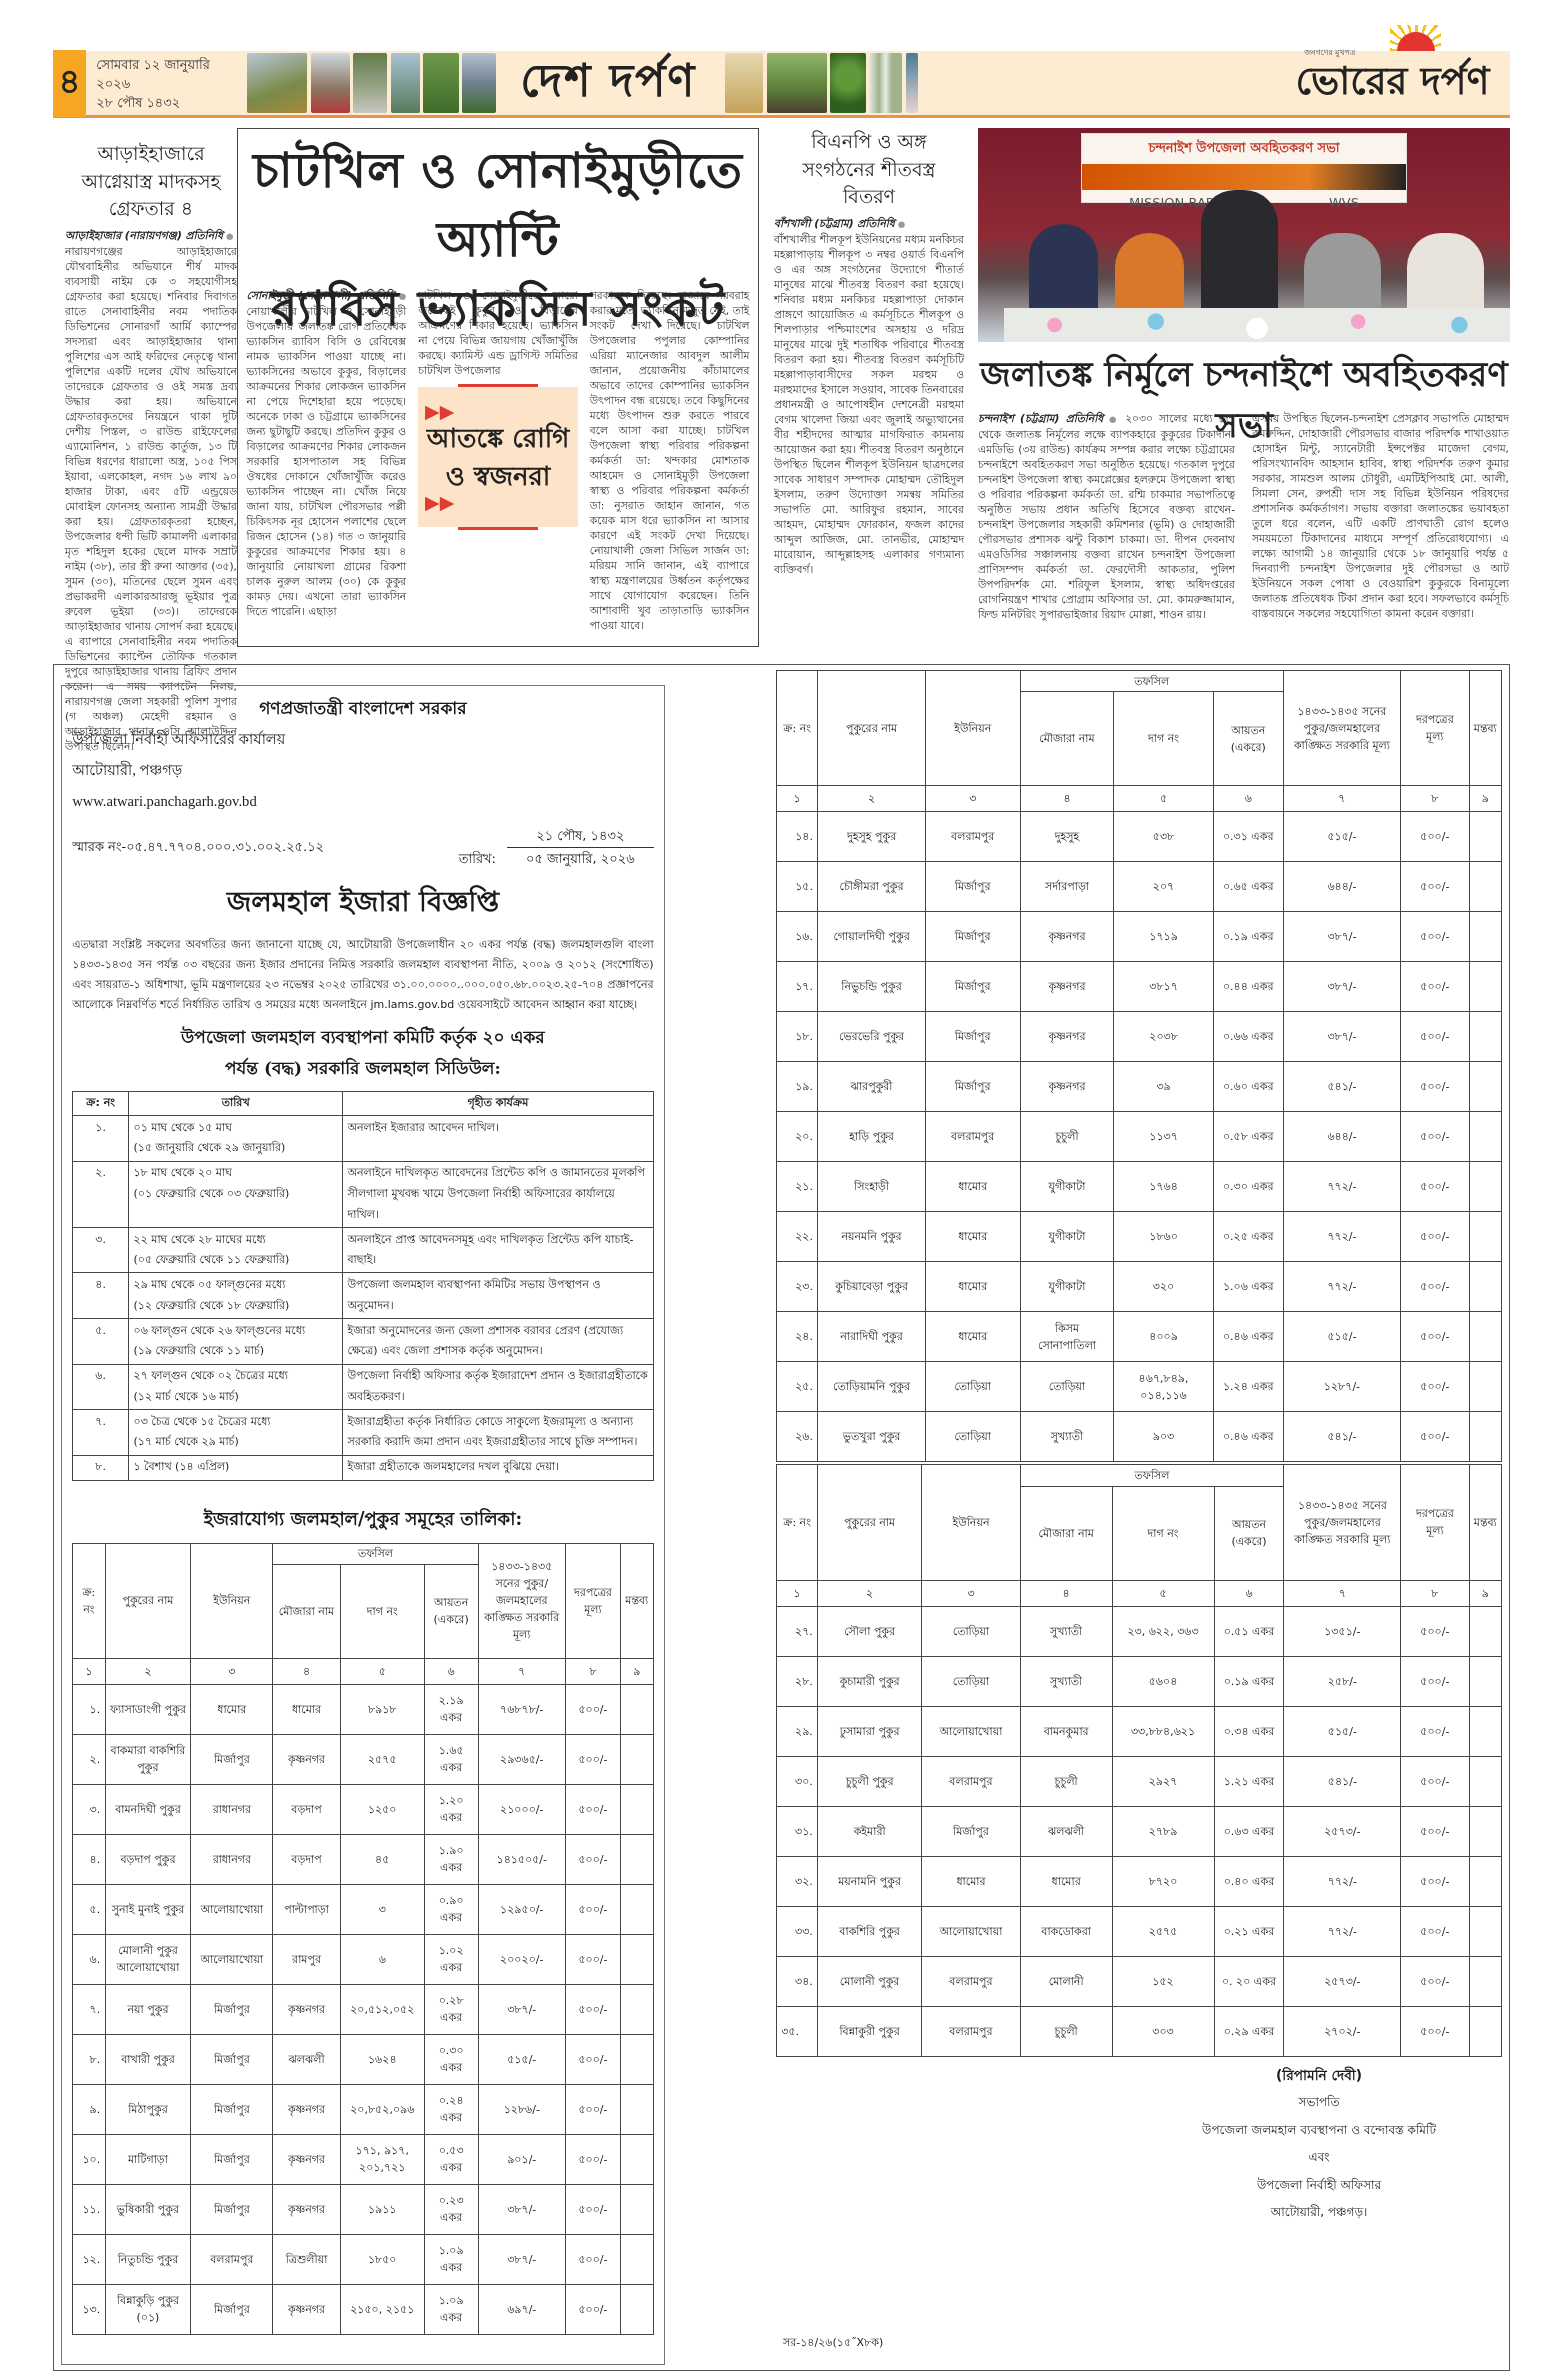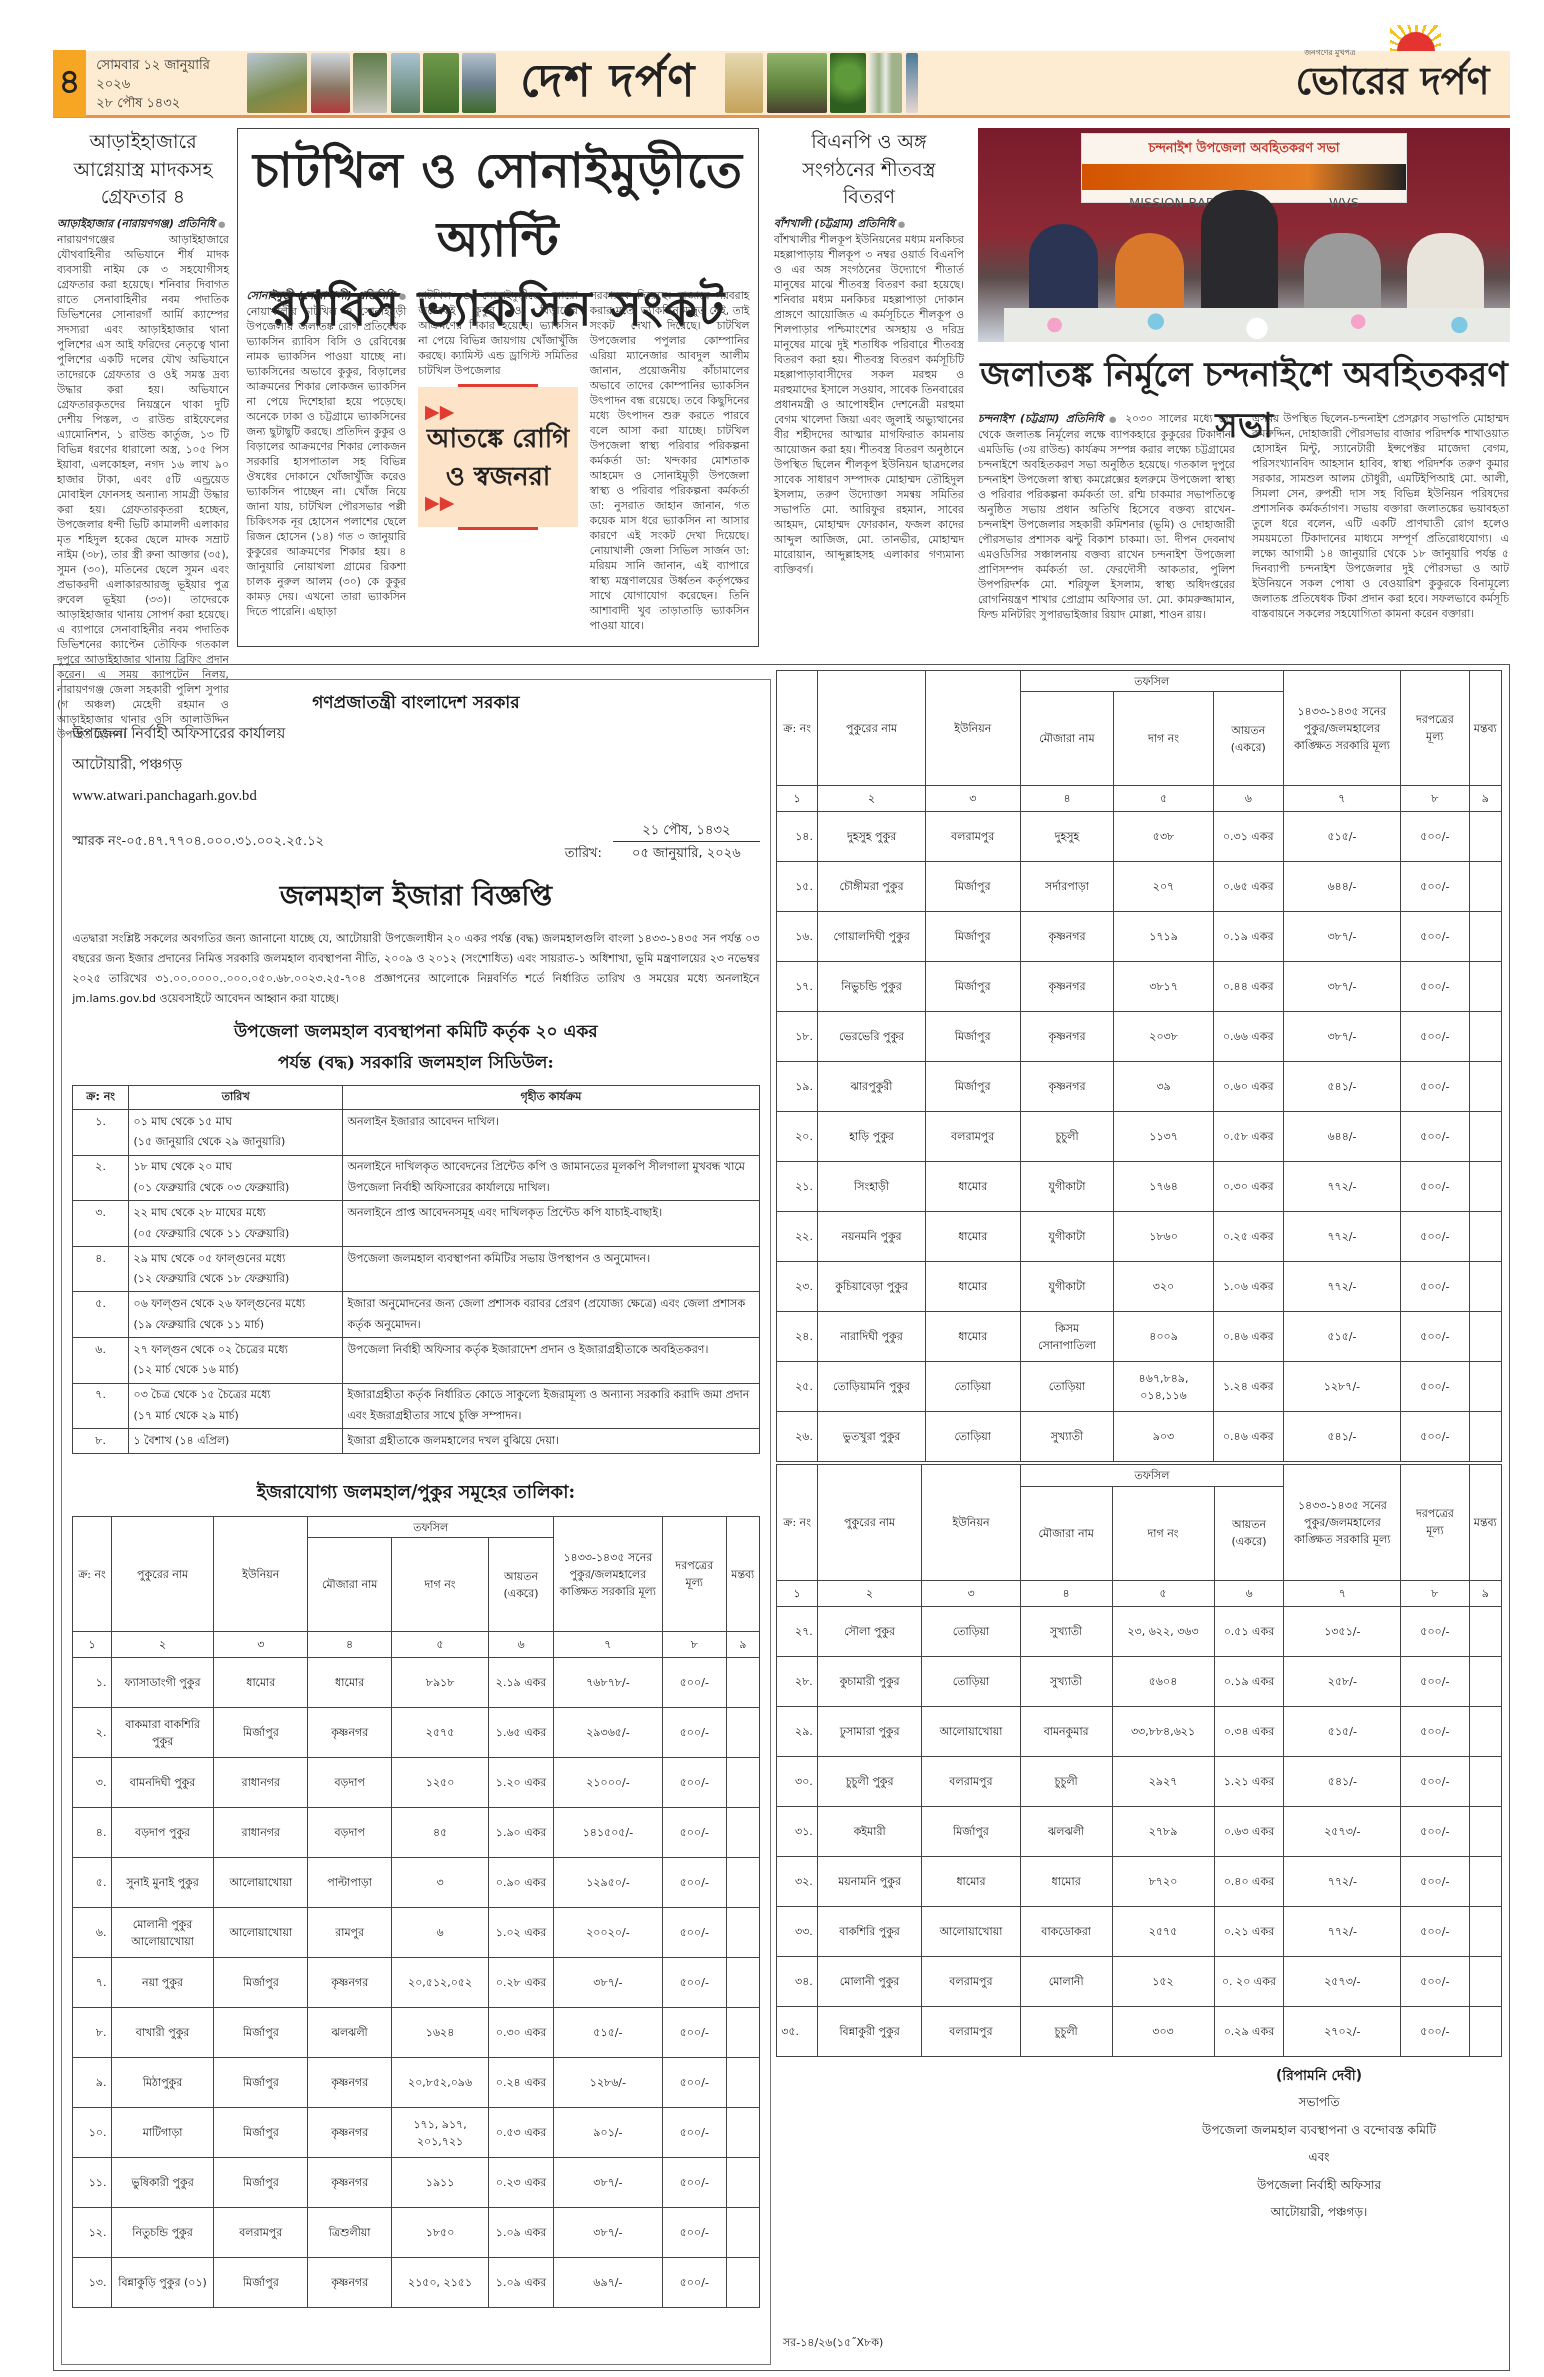--- a/index.html
+++ b/index.html
@@ -37,21 +37,21 @@
   .banner { position: absolute; left: 103px; top: 5.1px; width: 326px; height: 70px; background: #fbf4ec; border: 0.9px solid #ddd; }
   .banner-title { font-size: 13px; color: #c0392b; text-align: center; margin-top: 3.4px; font-weight: bold; }
   .banner-strip { height: 26px; margin: 5.1px 0; background: linear-gradient(90deg,#d35400,#e67e22 70%,#222); }
   .persons { position: absolute; bottom: 0; left: 0; right: 0; height: 129px; }
   .person { position: absolute; bottom: 15.4px; border-radius: 34px 34px 0 0; }
   .flowers { position: absolute; bottom: 0; left: 26px; right: 0; height: 34px; background: radial-gradient(circle at 10% 50%,#f5a3c8 6.9px,transparent 7.7px),radial-gradient(circle at 30% 40%,#7ec8e3 7.7px,transparent 8.6px),radial-gradient(circle at 50% 60%,#fff 10.3px,transparent 11px),radial-gradient(circle at 70% 40%,#f5a3c8 6.9px,transparent 7.7px),radial-gradient(circle at 90% 50%,#7ec8e3 7.7px,transparent 8.6px),#e8ebe5; }
   .headline2 { position: absolute; left: 925px; top: 221px; width: 532px; font-size: 34px; line-height: 51px; font-weight: bold; font-family: "DejaVu Serif", serif; color: #222; text-align: center; }
 
   
   .ad { position: absolute; left: 0; top: 613px; width: 1457px; height: 1707px; border: 1.7px solid #555; }
-  .ad-left { position: absolute; left: 6.9px; top: 14px; width: 710px; bottom: 5.1px; border: 0.9px solid #777; padding: 6.9px 10.3px; }
+  .ad-left { position: absolute; left: 6.9px; top: 20px; width: 604px; bottom: 5.1px; border: 0.9px solid #777; padding: 6.9px 10.3px; }
   .ad-right { position: absolute; left: 722px; top: 5.1px; right: 6.9px; bottom: 5.1px; }
   .gov-head { text-align: center; font-size: 17px; font-weight: bold; line-height: 31px; font-family: "DejaVu Serif", serif; }
   .gov-sub { text-align: left; font-size: 14.6px; line-height: 31px; font-family: Liberation Serif, serif; }
   .ref-row { display: flex; justify-content: space-between; align-items: center; margin-top: 8.6px; font-size: 13px; }
   .date-frac { display: inline-block; text-align: center; margin-left: 6.9px; }
   .date-frac span { display: block; padding: 0 19px; line-height: 22px; }
   .date-frac span:first-child { border-bottom: 0.9px solid #333; }
   .ad-title { text-align: center; font-size: 27.5px; font-weight: bold; margin: 10.3px 0 8.6px; font-family: "DejaVu Serif", serif; }
   .body-text { font-size: 11px; line-height: 20px; text-align: justify; }
   .sub-title { text-align: center; font-size: 17px; font-weight: bold; line-height: 31px; font-family: "DejaVu Serif", serif; }
@@ -96,21 +96,21 @@
       <div class="photo" style="width:12px;background:linear-gradient(180deg,#4a7a9a,#e6d6d0);"></div>
     </div>
     <div class="brand">
       <div class="sun"></div>
       <div class="brand-tag">জনগণের মুখপত্র</div>
       <div class="brand-name">ভোরের দর্পণ</div>
     </div>
   </header>
 
   <section class="news">
-    <article class="col" style="left:4px;width:172px;">
+    <article class="col" style="left:12px;width:172px;margin-top:12px;">
       <h2 class="story-head" style="font-size:19px;line-height:27.5px;font-weight:normal;margin-bottom:5.1px;">আড়াইহাজারে আগ্নেয়াস্ত্র মাদকসহ গ্রেফতার ৪</h2>
       <p><span class="dateline">আড়াইহাজার (নারায়ণগঞ্জ) প্রতিনিধি</span></p>
       <p>নারায়ণগঞ্জের আড়াইহাজারে যৌথবাহিনীর অভিযানে শীর্ষ মাদক ব্যবসায়ী নাইম কে ৩ সহযোগীসহ গ্রেফতার করা হয়েছে। শনিবার দিবাগত রাতে সেনাবাহিনীর নবম পদাতিক ডিভিশনের সোনারগাঁ আর্মি ক্যাম্পের সদস্যরা এবং আড়াইহাজার থানা পুলিশের এস আই ফরিদের নেতৃত্বে থানা পুলিশের একটি দলের যৌথ অভিযানে তাদেরকে গ্রেফতার ও ওই সমস্ত দ্রব্য উদ্ধার করা হয়। অভিযানে গ্রেফতারকৃতদের নিয়ন্ত্রনে থাকা দুটি দেশীয় পিস্তল, ৩ রাউন্ড রাইফেলের এ্যামোনিশন, ১ রাউন্ড কার্তুজ, ১৩ টি বিভিন্ন ধরণের ধারালো অস্ত্র, ১০৫ পিস ইয়াবা, এলকোহল, নগদ ১৬ লাখ ৯০ হাজার টাকা, এবং ৫টি এন্ড্রয়েড মোবাইল ফোনসহ অন্যান্য সামগ্রী উদ্ধার করা হয়। গ্রেফতারকৃতরা হচ্ছেন, উপজেলার ধন্দী ভিটি কামালদী এলাকার মৃত শহিদুল হকের ছেলে মাদক সম্রাট নাইম (৩৮), তার স্ত্রী রুনা আক্তার (৩৫), সুমন (৩০), মতিনের ছেলে সুমন এবং প্রভাকরদী এলাকারআরজু ভূইয়ার পুত্র রুবেল ভূইয়া (৩৩)। তাদেরকে আড়াইহাজার থানায় সোপর্দ করা হয়েছে। এ ব্যাপারে সেনাবাহিনীর নবম পদাতিক ডিভিশনের ক্যাপ্টেন তৌফিক গতকাল দুপুরে আড়াইহাজার থানায় ব্রিফিং প্রদান করেন। এ সময় ক্যাপটেন নিলয়, নারায়ণগঞ্জ জেলা সহকারী পুলিশ সুপার (গ অঞ্চল) মেহেদী রহমান ও আড়াইহাজার থানার ওসি আলাউদ্দিন উপস্থিত ছিলেন।</p>
     </article>
 
     <article class="lead-box">
       <h1 class="lead-head">
         <span>চাটখিল ও সোনাইমুড়ীতে অ্যান্টি</span><br>
         <span>র‍্যাবিস ভ্যাকসিন সংকট</span>
       </h1>

